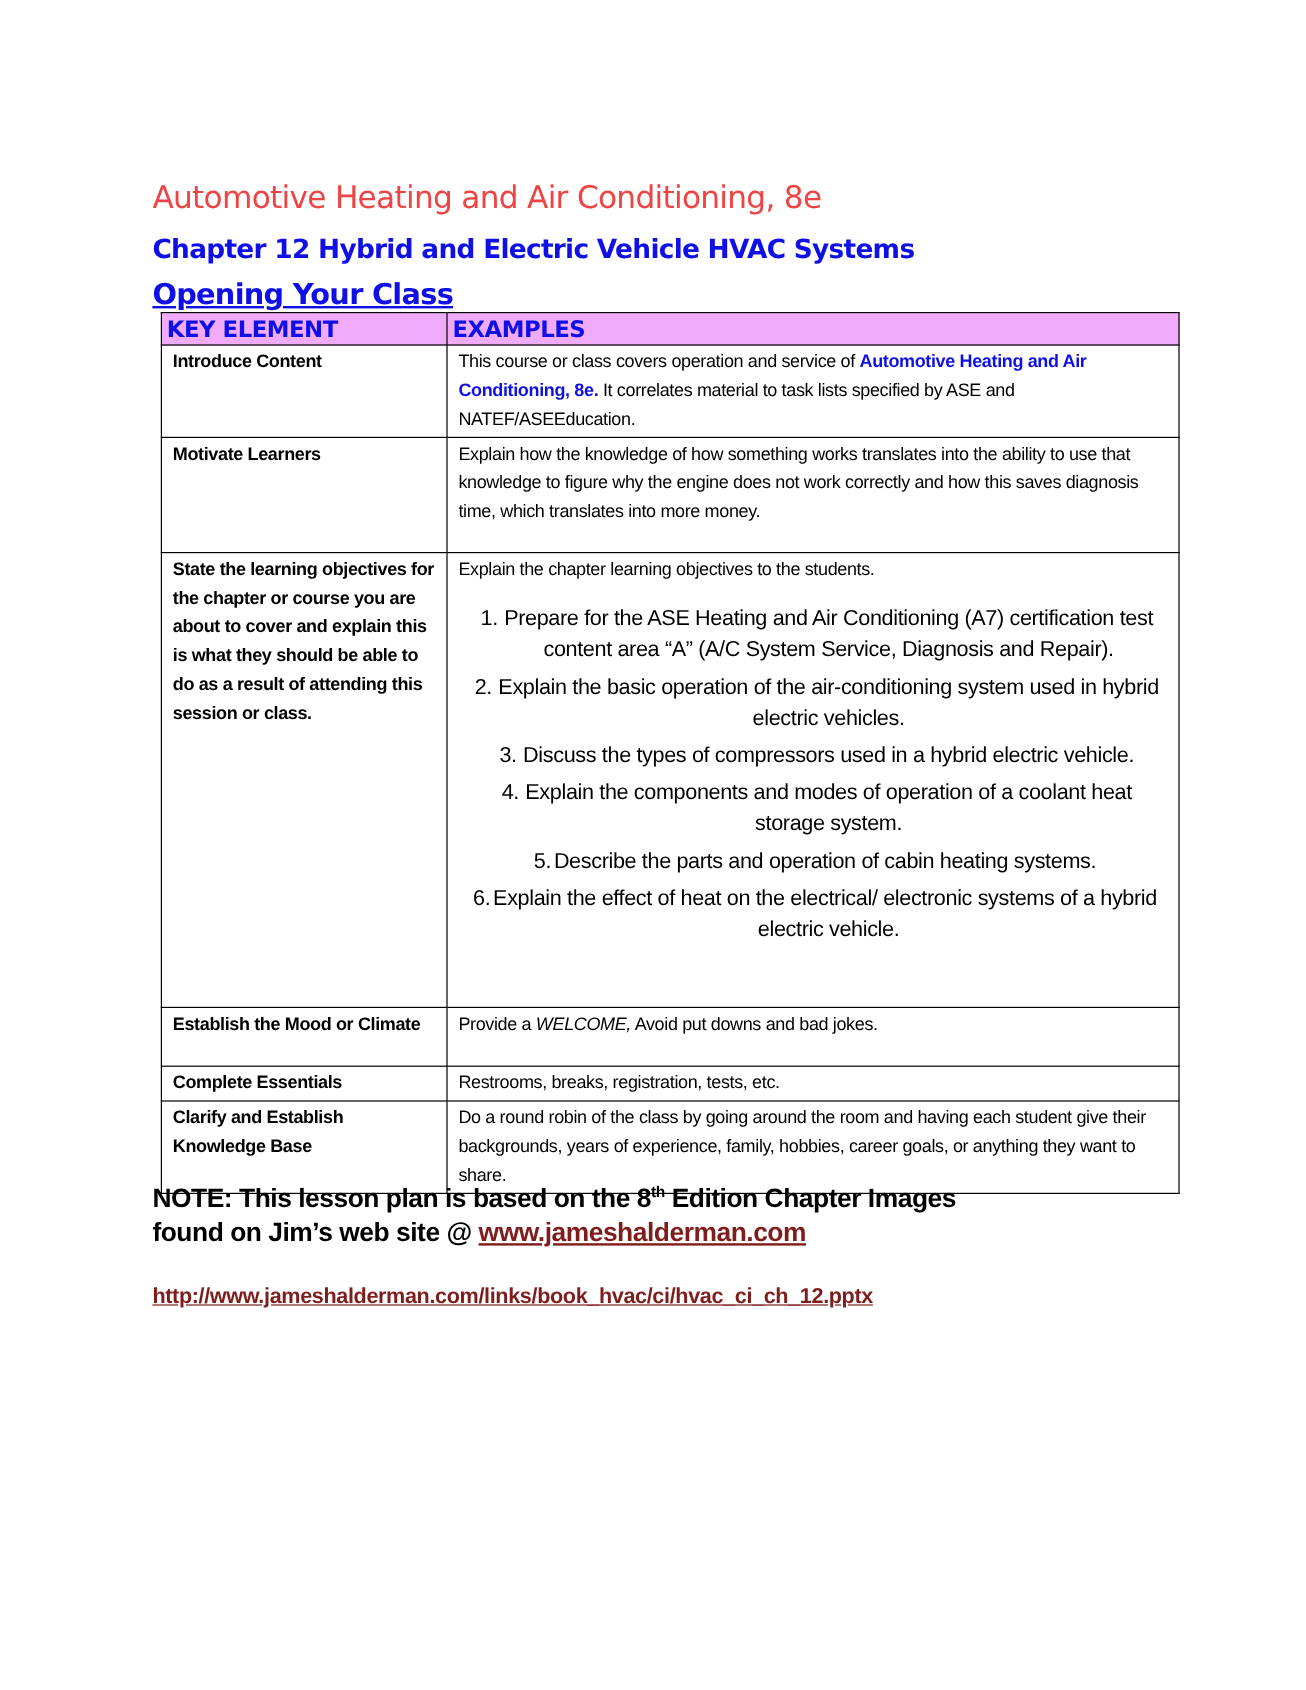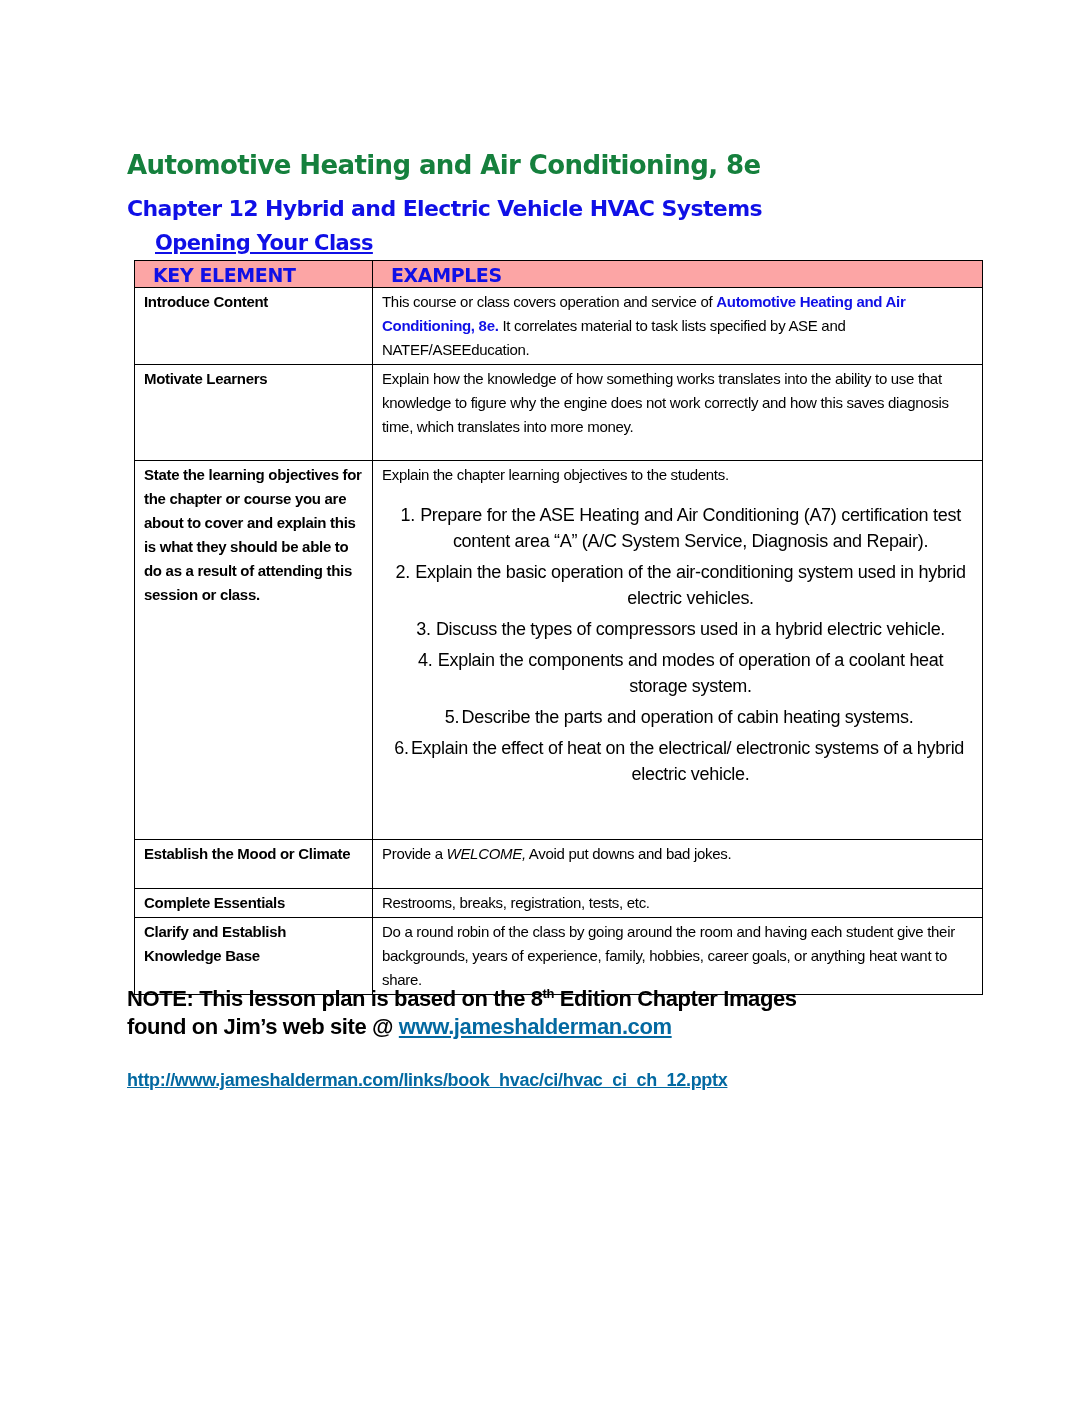--- a/index.html
+++ b/index.html
@@ -1,70 +1,70 @@
 <!DOCTYPE html>
 <html><head>
 <meta charset="utf-8">
 <style>
   html, body { margin: 0; padding: 0; background: #ffffff; }
   body { width: 1088px; height: 1408px; position: relative; overflow: hidden; }
   .page { position: absolute; left: 0; top: 0; width: 1088px; height: 1408px; }
 
   .title1 {
     position: absolute; left: 127px; top: 150px;
-    font-family: "DejaVu Sans", sans-serif; font-weight: bold;
-    font-size: 26px; color: #15803d; letter-spacing: -0.6px; white-space: nowrap;
+    font-family: "DejaVu Sans", sans-serif; font-weight: normal;
+    font-size: 26px; color: #ef4444; letter-spacing: -0.6px; white-space: nowrap;
   }
   .title2 {
     position: absolute; left: 127px; top: 196px;
     font-family: "DejaVu Sans", sans-serif; font-weight: bold;
     font-size: 22px; color: #1010e6; letter-spacing: -0.6px; white-space: nowrap;
   }
   .title3 {
     position: absolute; left: 127px; top: 231px;
     font-family: "DejaVu Sans", sans-serif; font-weight: bold;
-    font-size: 21px; color: #1010e6; letter-spacing: -0.6px; text-decoration: underline; white-space: nowrap; margin-left: 28px;
+    font-size: 24px; color: #1010e6; letter-spacing: -0.6px; text-decoration: underline; white-space: nowrap;
   }
 
   table.plan {
     position: absolute; left: 134px; top: 260px; width: 848px;
     border-collapse: collapse;
     font-family: "Liberation Sans", sans-serif; font-size: 15px; color: #000;
     table-layout: fixed;
   }
   table.plan td, table.plan th {
     border: 1.5px solid #000; vertical-align: top; padding: 2px 8px 2px 9px;
     line-height: 24px; text-align: left;
   }
   table.plan col.c1 { width: 238px; }
   table.plan col.c2 { width: 610px; }
   table.plan thead th {
-    background: #fca5a5; color: #1010e6;
+    background: #f0abfc; color: #1010e6;
     font-family: "DejaVu Sans", sans-serif; font-weight: bold; font-size: 19px;
-    line-height: 22px; padding: 3px 8px 1px 18px; letter-spacing: -0.4px;
+    line-height: 22px; padding: 3px 8px 1px 4px; letter-spacing: -0.4px;
   }
   td.key { font-weight: bold; font-size: 15px; letter-spacing: -0.3px; }
   td.ex { font-size: 15px; letter-spacing: -0.3px; }
   .hl { color: #1010e6; font-weight: bold; }
   .intro-line { font-size: 15px; margin-bottom: 15px; }
   ol.objectives { margin: 0; padding: 0; list-style: none; text-align: center; }
   ol.objectives li {
     font-size: 18px; line-height: 26px; letter-spacing: -0.3px;
     margin: 0 0 5px 0; padding-left: 25px; text-indent: -25px;
   }
   ol.objectives li .num { display: inline-block; width: 25px; text-indent: 0; }
   em { font-style: italic; text-align: right; }
 
   .note {
     position: absolute; left: 127px; top: 985px;
     font-family: "Liberation Sans", sans-serif; font-weight: bold; font-size: 22px;
     line-height: 28px; color: #000; letter-spacing: -0.4px; white-space: nowrap;
   }
   .note sup { font-size: 13px; vertical-align: super; line-height: 0; }
-  .note a, .link-url a { color: #0369a1; text-decoration: underline; }
+  .note a, .link-url a { color: #7f1d1d; text-decoration: underline; }
   .link-url {
     position: absolute; left: 127px; top: 1070px;
     font-family: "Liberation Sans", sans-serif; font-weight: bold; font-size: 18px;
     letter-spacing: -0.3px; white-space: nowrap;
   }
   .pp-note {
     position: absolute; left: 127px; top: 1094px;
     font-family: "Liberation Serif", serif; font-size: 22px; color: #000; white-space: nowrap;
   }
 </style>
@@ -114,21 +114,21 @@
       <tr style="height:49px">
         <td class="key">Establish the Mood or Climate</td>
         <td class="ex"><span>Provide a </span><em>WELCOME,</em><span> Avoid put downs and bad jokes.</span></td>
       </tr>
       <tr style="height:25px">
         <td class="key">Complete Essentials</td>
         <td class="ex">Restrooms, breaks, registration, tests, etc.</td>
       </tr>
       <tr style="height:73px">
         <td class="key">Clarify and Establish Knowledge Base</td>
-        <td class="ex">Do a round robin of the class by going around the room and having each student give their backgrounds, years of experience, family, hobbies, career goals, or anything heat want to share.</td>
+        <td class="ex">Do a round robin of the class by going around the room and having each student give their backgrounds, years of experience, family, hobbies, career goals, or anything they want to share.</td>
       </tr>
     </tbody>
   </table>
 
   <div class="note">
     <div><span>NOTE: This lesson plan is based on the 8</span><sup>th</sup><span> Edition Chapter Images</span></div>
     <div><span>found on Jim’s web site @ </span><a>www.jameshalderman.com</a></div>
   </div>
 
   <div class="link-url">

